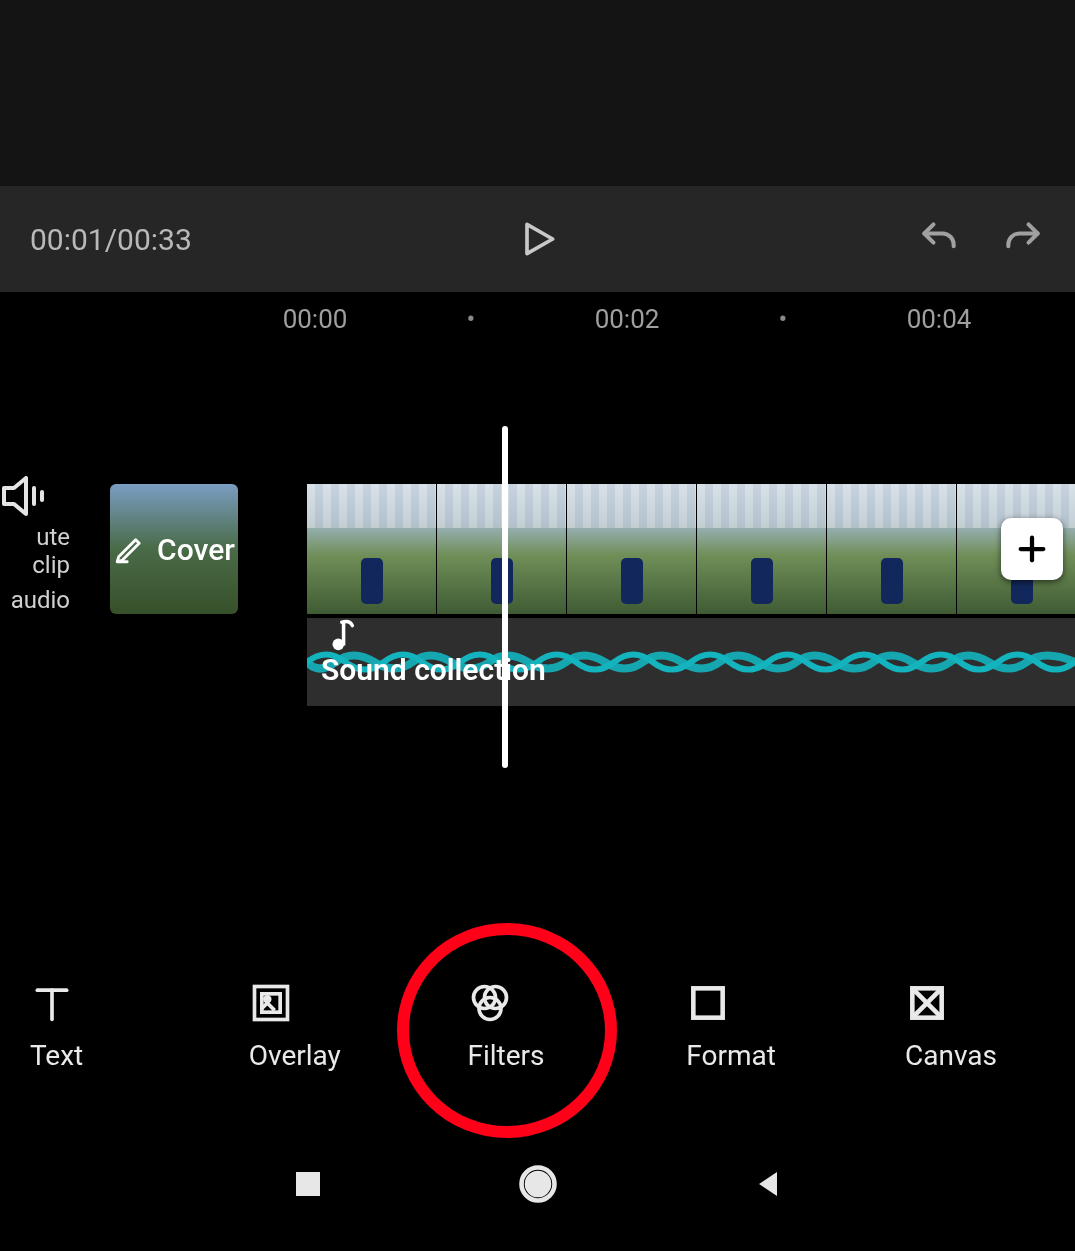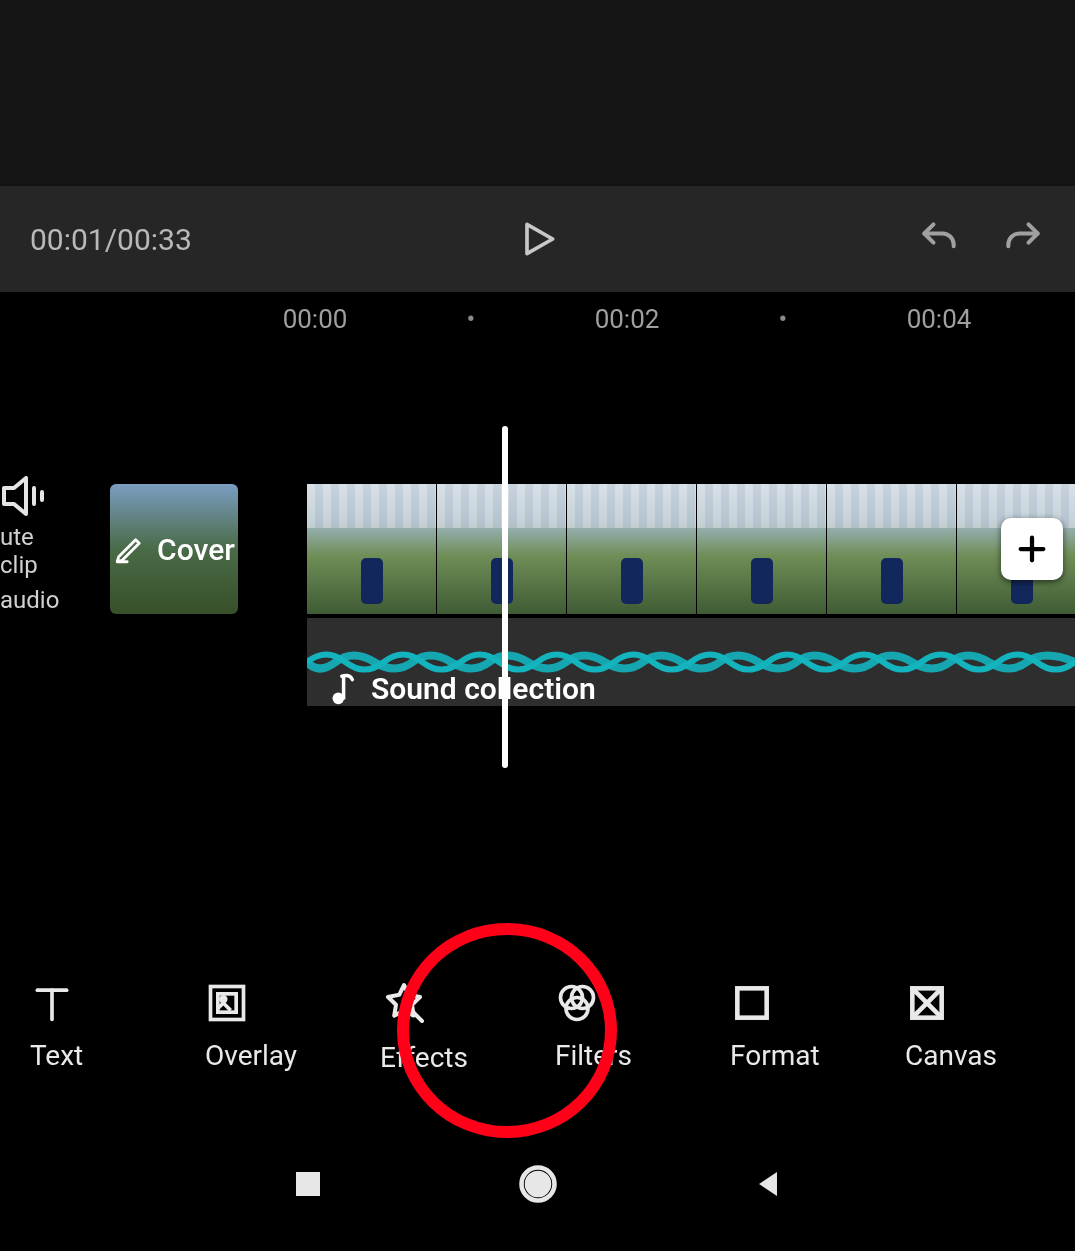--- a/index.html
+++ b/index.html
@@ -16,31 +16,31 @@
   .right-tools{margin-left:auto;display:flex;gap:40px;}
 
   
   .ruler{height:54px;background:#000;display:flex;align-items:center;padding-left:275px;gap:76px;font-size:26px;color:#9f9f9f;}
   .ruler span{display:inline-block;min-width:80px;text-align:center;}
   .dot{color:#8a8a8a;}
 
   
   .timeline{position:relative;height:540px;background:#000;}
   .playhead{position:absolute;left:502px;top:80px;width:6px;height:342px;background:#fff;border-radius:3px;z-index:30;}
-  .mute-col{position:absolute;left:0;top:130px;width:70px;text-align:left;}
+  .mute-col{position:absolute;left:0;top:130px;width:70px;text-align:right;}
   .mute-col .mlabel{font-size:24px;color:#d0d0d0;line-height:1.15;margin-top:8px;}
   .cover-thumb{position:absolute;left:110px;top:138px;width:128px;height:130px;border-radius:6px;background:linear-gradient(180deg,#7a9dc2 0%,#4a6b47 50%,#365029 100%);display:flex;align-items:center;justify-content:center;gap:10px;}
   .cover-thumb .cvlabel{color:#fff;font-size:30px;font-weight:500;}
   .clip-strip{position:absolute;left:307px;top:138px;right:0;height:130px;display:flex;overflow:hidden;}
   .frame{height:130px;width:130px;flex:0 0 130px;background:linear-gradient(180deg,#c6d9e8 0%,#9fb7c7 28%,#6f8e57 55%,#3f5b34 100%);border-right:1px solid #000;position:relative;}
   .frame::before{content:"";position:absolute;left:0;right:0;top:0;height:34%;background:repeating-linear-gradient(90deg,#e7e7e7 0 8px,#c8cfd6 8px 16px);opacity:0.55;}
   .frame .hiker{position:absolute;left:50%;bottom:10px;width:22px;height:46px;transform:translateX(-50%);background:#12285c;border-radius:5px;}
   .add-btn{position:absolute;right:12px;top:172px;width:62px;height:62px;border-radius:10px;background:#fff;color:#000;display:flex;align-items:center;justify-content:center;font-size:46px;z-index:25;box-shadow:0 2px 6px rgba(0,0,0,0.6);}
   .add-btn svg{display:block;}
-  .audio-row{position:absolute;left:307px;top:272px;right:0;height:88px;background:#2e2e2e;display:flex;align-items:flex-end;overflow:hidden;}
+  .audio-row{position:absolute;left:307px;top:272px;right:0;height:88px;background:#2e2e2e;display:flex;align-items:flex-start;overflow:hidden;flex-direction:column;}
   .audio-wave{position:absolute;left:0;right:0;top:50%;transform:translateY(-50%);height:34px;}
   .audio-wave svg{width:100%;height:100%;}
   .audio-icon{margin-left:22px;color:#fff;z-index:2;}
   .audio-label{margin-left:14px;color:#fff;font-size:30px;font-weight:600;z-index:2;}
 
   
   .toolbar{position:absolute;left:0;right:0;bottom:135px;height:180px;display:flex;align-items:center;justify-content:space-between;padding:0 30px;background:#000;}
   .tool{display:flex;flex-direction:column;align-items:flex-start;gap:14px;color:#e9e9e9;width:140px;position:relative;}
   .tool .tlabel{font-size:28px;}
   .highlight-ring{position:absolute;left:397px;bottom:113px;width:220px;height:215px;border:12px solid #ff0018;border-radius:50%;z-index:50;pointer-events:none;}
@@ -169,27 +169,20 @@
     <div class="tool">
       <svg width="44" height="44" viewBox="0 0 24 24" fill="none" stroke="#e9e9e9" stroke-width="2">
           <rect x="3" y="3" width="18" height="18"></rect>
           <rect x="7" y="7" width="10" height="10"></rect>
           <circle cx="10" cy="10" r="1.3" fill="#e9e9e9"></circle>
           <path d="M7 15l3-3 4 4"></path>
         </svg>
       <span class="tlabel">Overlay</span>
     </div>
     <div class="tool">
-      <svg width="48" height="48" viewBox="0 0 24 24" fill="none" stroke="#e9e9e9" stroke-width="2" stroke-linejoin="round">
-          <path d="M12 3l2.4 4.9L20 9l-4 3.9.9 5.4L12 15.8 7.1 18.3 8 12.9 4 9l5.6-1.1L12 3z"></path>
-          <line x1="17" y1="17" x2="21" y2="21" stroke-linecap="round"></line>
-        </svg>
-      <span class="tlabel">Effects</span>
-    </div>
-    <div class="tool">
       <svg width="44" height="44" viewBox="0 0 24 24" fill="none" stroke="#e9e9e9" stroke-width="2">
           <circle cx="9" cy="9" r="6"></circle>
           <circle cx="15" cy="9" r="6"></circle>
           <circle cx="12" cy="15" r="6"></circle>
         </svg>
       <span class="tlabel">Filters</span>
     </div>
     <div class="tool">
       <svg width="44" height="44" viewBox="0 0 24 24" fill="none" stroke="#e9e9e9" stroke-width="2.5">
           <rect x="4" y="4" width="16" height="16"></rect>

